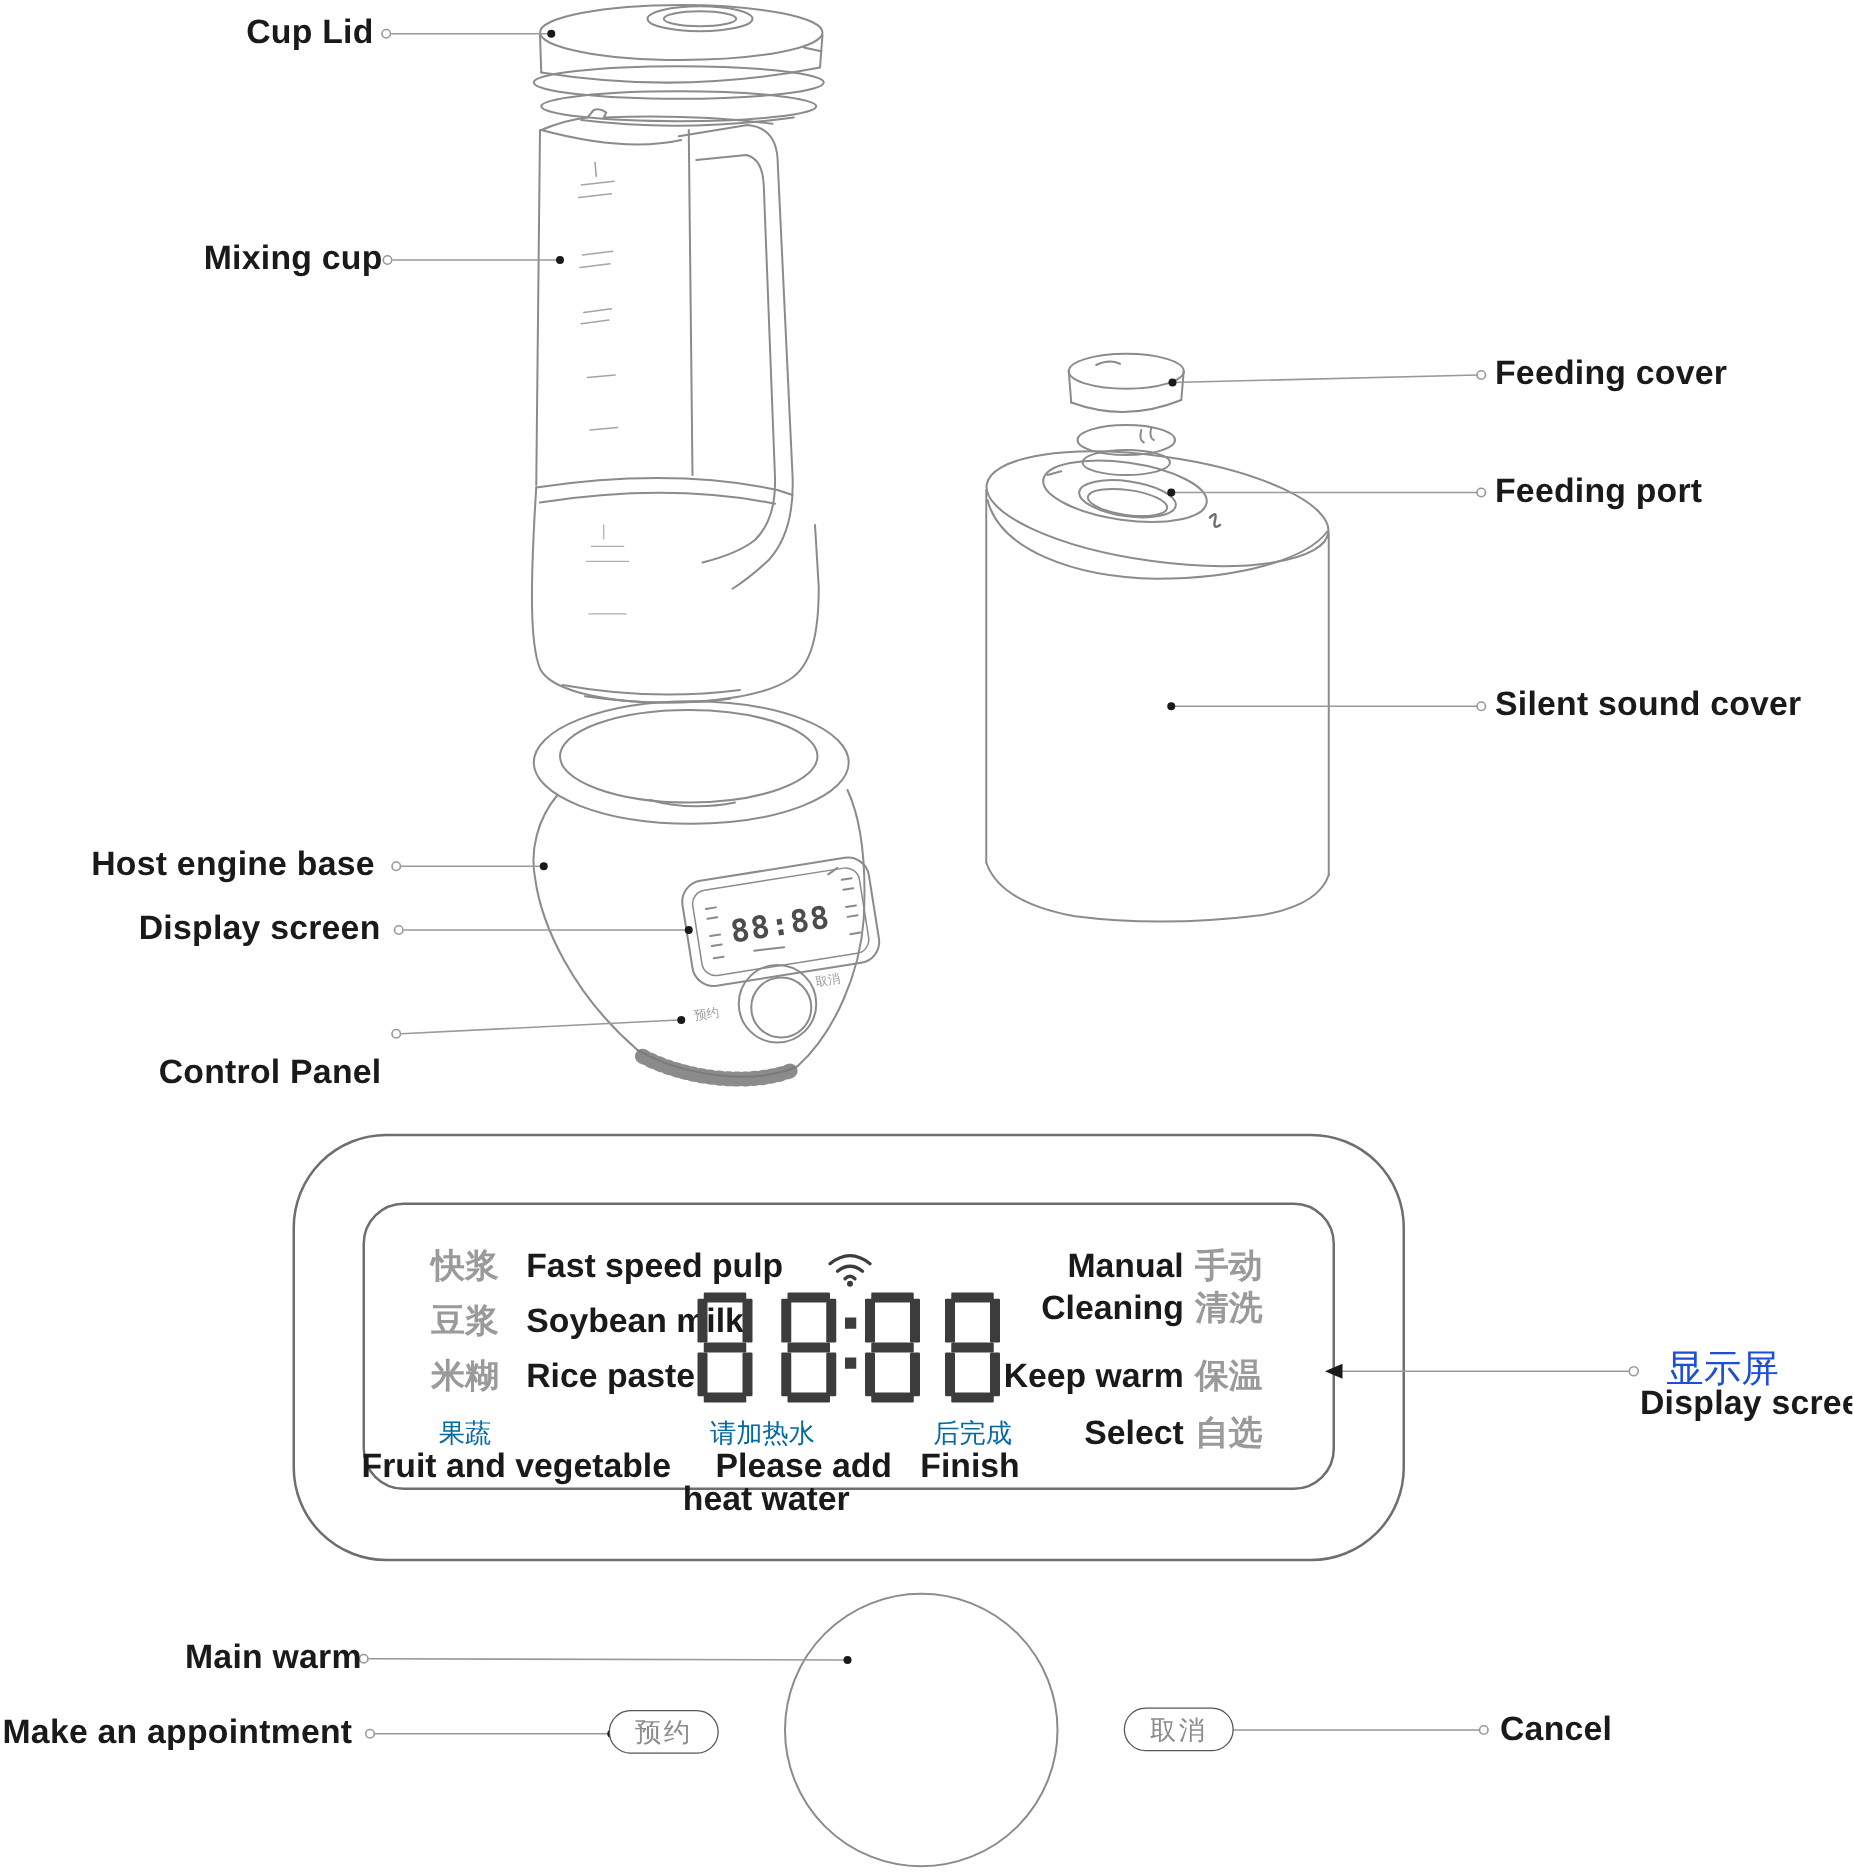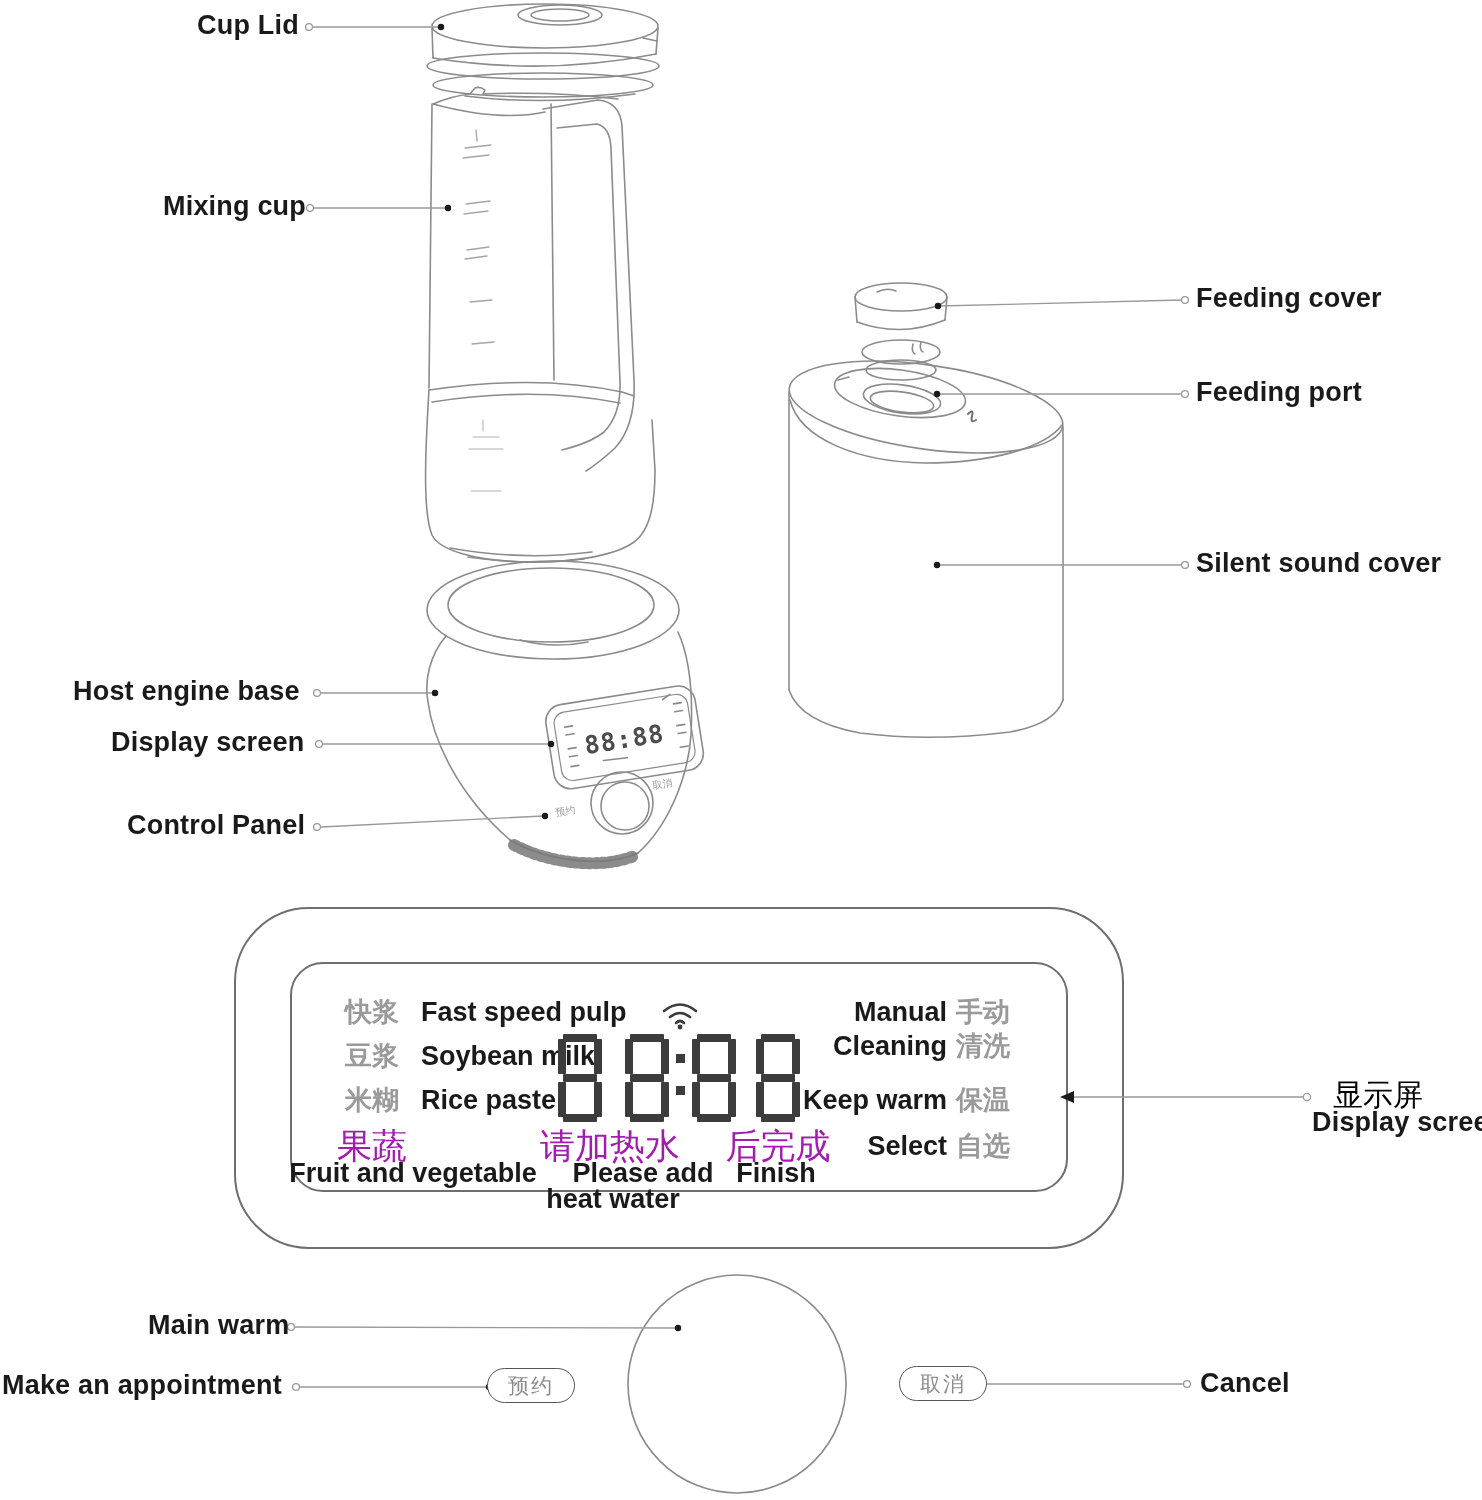--- a/index.html
+++ b/index.html
@@ -1,29 +1,29 @@
 <!DOCTYPE html>
 <html><head>
 <meta charset="utf-8">
 <style>
   html,body{margin:0;padding:0;background:#fff;}
   .canvas{position:relative;width:1482px;height:1500px;background:#fff;overflow:hidden;
           font-family:"Liberation Sans", sans-serif;color:#1a1a1a;}
   .canvas svg.art{position:absolute;left:0;top:0;z-index:1;}
   .txt{position:absolute;z-index:3;white-space:nowrap;text-align:right;}
   .lbl{font-size:27px;font-weight:600;letter-spacing:.2px;transform:translateY(-54%);}
-  .lbl-cn{font-size:30px;font-weight:400;color:#000000;transform:translateY(-54%);}
+  .lbl-cn{font-size:30px;font-weight:400;color:#1d4ed8;transform:translateY(-54%);}
   
   .prow{position:absolute;z-index:3;white-space:nowrap;transform:translateY(-52%);}
   .prow .en{font-size:27px;font-weight:600;color:#1a1a1a;}
   .prow .cn{font-size:27px;font-weight:700;color:#9a9a9a;}
   .prow .cn + .en{margin-left:22px;}
   .prow .en + .cn{margin-left:9px;}
   .pcen{position:absolute;z-index:3;white-space:nowrap;transform:translate(-50%,-52%);}
-  .pcen.cn{font-size:35px;color:#a21caf;}
+  .pcen.cn{font-size:21px;color:#0369a1;}
   .pcen.en{font-size:27px;font-weight:600;color:#1a1a1a;}
   
   #seg-display{position:absolute;left:558px;top:1034px;width:242px;height:88px;z-index:3;display:flex;}
   .seg-digit{position:relative;width:44px;height:88px;flex:none;}
   .seg-colon{position:relative;width:23px;height:88px;flex:none;}
   .seg-colon i{position:absolute;left:7px;width:9px;height:9px;background:#3c3c3c;}
   .seg{position:absolute;background:#3c3c3c;border-radius:1px;}
   .sA{left:5px;top:0;width:34px;height:8px;}
   .sB{left:36px;top:5px;width:8px;height:35px;}
   .sC{left:36px;top:48px;width:8px;height:35px;}
@@ -224,21 +224,21 @@
   </g>
 </svg>
 
 <div class="txt lbl" style="left:197px;top:27px">Cup Lid</div>
 <div class="txt lbl" style="left:163px;top:208px">Mixing cup</div>
 <div class="txt lbl" style="left:1196px;top:300px">Feeding cover</div>
 <div class="txt lbl" style="left:1196px;top:394px">Feeding port</div>
 <div class="txt lbl" style="left:1196px;top:565px">Silent sound cover</div>
 <div class="txt lbl" style="left:73px;top:693px">Host engine base</div>
 <div class="txt lbl" style="left:111px;top:744px">Display screen</div>
-<div class="txt lbl" style="left:127px;top:827px">Control Panel</div>
+<div class="txt lbl" style="left:127px;top:859px">Control Panel</div>
 <div class="txt lbl-cn" style="left:1333px;top:1097px">显示屏</div>
 <div class="txt lbl" style="left:1312px;top:1124px">Display screen</div>
 <div class="txt lbl" style="left:148px;top:1327px">Main warm</div>
 <div class="txt lbl" style="left:2px;top:1387px">Make an appointment</div>
 <div class="txt lbl" style="left:1200px;top:1385px">Cancel</div>
 
 <div class="prow" style="left:345px;top:1013px">
   <span class="cn">快浆</span><span class="en">Fast speed pulp</span>
 </div>
 <div class="prow" style="left:345px;top:1057px">

